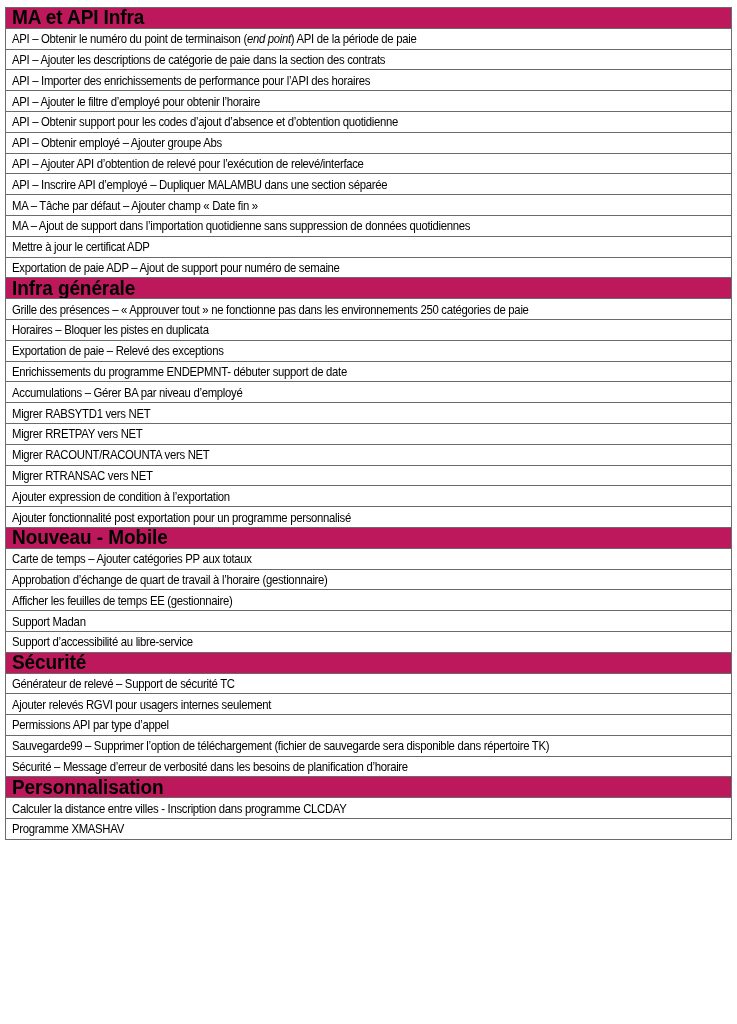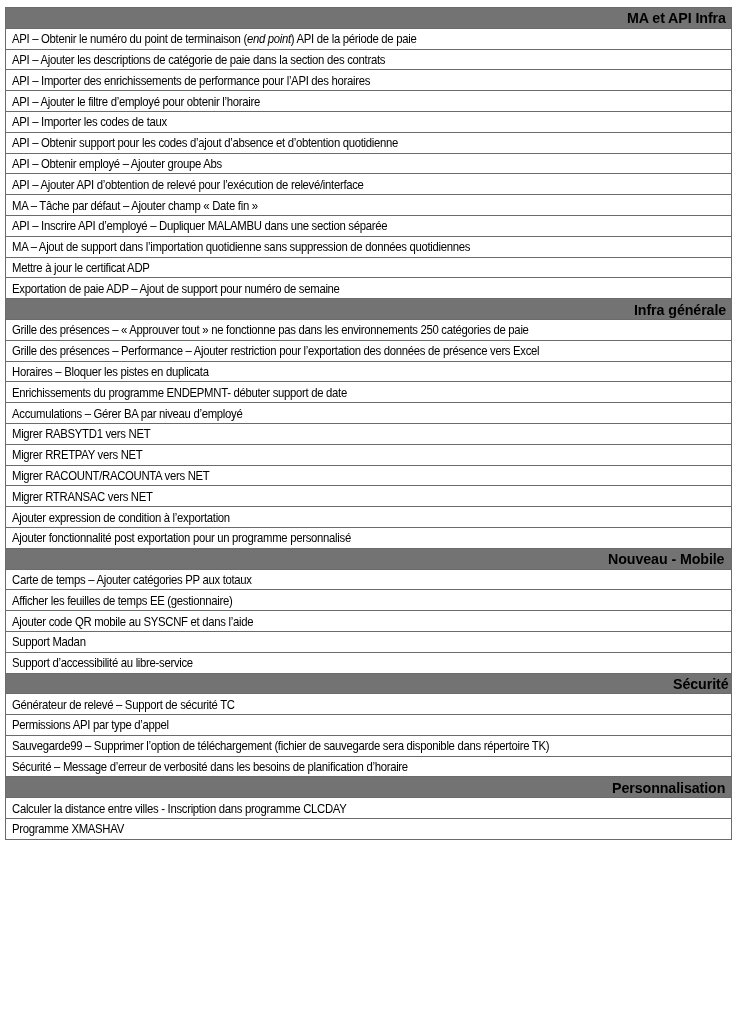--- a/index.html
+++ b/index.html
@@ -37,26 +37,25 @@
       letter-spacing: -0.35px;
       transform-origin: left center;
     }
     .row-item td span.txt {
       display: inline-block;
       transform: scaleX(0.86);
       transform-origin: left center;
       white-space: nowrap;
     }
     .row-header td {
-      background: #737373;
+      background: #be185d;
       font-family: "Liberation Sans", sans-serif;
       font-weight: bold;
-      font-size: 15px;
+      font-size: 20px;
       letter-spacing: -0.1px;
-      text-align: right;
     }
     .row-header td span.txt {
       display: inline-block;
       transform: scaleX(0.95);
       transform-origin: left center;
     }
     em { font-style: italic; }
   </style>
 </head>
 <body>
@@ -72,57 +71,54 @@
       <tr class="row-item">
         <td><span class="txt">API – Ajouter les descriptions de catégorie de paie dans la section des contrats</span></td>
       </tr>
       <tr class="row-item">
         <td><span class="txt">API – Importer des enrichissements de performance pour l’API des horaires</span></td>
       </tr>
       <tr class="row-item">
         <td><span class="txt">API – Ajouter le filtre d’employé pour obtenir l’horaire</span></td>
       </tr>
       <tr class="row-item">
-        <td><span class="txt">API – Importer les codes de taux</span></td>
-      </tr>
-      <tr class="row-item">
         <td><span class="txt">API – Obtenir support pour les codes d’ajout d’absence et d’obtention quotidienne</span></td>
       </tr>
       <tr class="row-item">
         <td><span class="txt">API – Obtenir employé – Ajouter groupe Abs</span></td>
       </tr>
       <tr class="row-item">
         <td><span class="txt">API – Ajouter API d’obtention de relevé pour l’exécution de relevé/interface</span></td>
       </tr>
       <tr class="row-item">
-        <td><span class="txt">MA – Tâche par défaut – Ajouter champ « Date fin »</span></td>
+        <td><span class="txt">API – Inscrire API d’employé – Dupliquer MALAMBU dans une section séparée</span></td>
       </tr>
       <tr class="row-item">
-        <td><span class="txt">API – Inscrire API d’employé – Dupliquer MALAMBU dans une section séparée</span></td>
+        <td><span class="txt">MA – Tâche par défaut – Ajouter champ « Date fin »</span></td>
       </tr>
       <tr class="row-item">
         <td><span class="txt">MA – Ajout de support dans l’importation quotidienne sans suppression de données quotidiennes</span></td>
       </tr>
       <tr class="row-item">
         <td><span class="txt">Mettre à jour le certificat ADP</span></td>
       </tr>
       <tr class="row-item">
         <td><span class="txt">Exportation de paie ADP – Ajout de support pour numéro de semaine</span></td>
       </tr>
       <tr class="row-header">
         <td><span class="txt">Infra générale</span></td>
       </tr>
       <tr class="row-item">
         <td><span class="txt">Grille des présences – « Approuver tout » ne fonctionne pas dans les environnements 250 catégories de paie</span></td>
       </tr>
       <tr class="row-item">
-        <td><span class="txt">Grille des présences – Performance – Ajouter restriction pour l’exportation des données de présence vers Excel</span></td>
+        <td><span class="txt">Horaires – Bloquer les pistes en duplicata</span></td>
       </tr>
       <tr class="row-item">
-        <td><span class="txt">Horaires – Bloquer les pistes en duplicata</span></td>
+        <td><span class="txt">Exportation de paie – Relevé des exceptions</span></td>
       </tr>
       <tr class="row-item">
         <td><span class="txt">Enrichissements du programme ENDEPMNT- débuter support de date</span></td>
       </tr>
       <tr class="row-item">
         <td><span class="txt">Accumulations – Gérer BA par niveau d’employé</span></td>
       </tr>
       <tr class="row-item">
         <td><span class="txt">Migrer RABSYTD1 vers NET</span></td>
       </tr>
@@ -141,36 +137,39 @@
       <tr class="row-item">
         <td><span class="txt">Ajouter fonctionnalité post exportation pour un programme personnalisé</span></td>
       </tr>
       <tr class="row-header">
         <td><span class="txt">Nouveau - Mobile</span></td>
       </tr>
       <tr class="row-item">
         <td><span class="txt">Carte de temps – Ajouter catégories PP aux totaux</span></td>
       </tr>
       <tr class="row-item">
-        <td><span class="txt">Afficher les feuilles de temps EE (gestionnaire)</span></td>
+        <td><span class="txt">Approbation d’échange de quart de travail à l’horaire (gestionnaire)</span></td>
       </tr>
       <tr class="row-item">
-        <td><span class="txt">Ajouter code QR mobile au SYSCNF et dans l’aide</span></td>
+        <td><span class="txt">Afficher les feuilles de temps EE (gestionnaire)</span></td>
       </tr>
       <tr class="row-item">
         <td><span class="txt">Support Madan</span></td>
       </tr>
       <tr class="row-item">
         <td><span class="txt">Support d’accessibilité au libre-service</span></td>
       </tr>
       <tr class="row-header">
         <td><span class="txt">Sécurité</span></td>
       </tr>
       <tr class="row-item">
         <td><span class="txt">Générateur de relevé – Support de sécurité TC</span></td>
+      </tr>
+      <tr class="row-item">
+        <td><span class="txt">Ajouter relevés RGVI pour usagers internes seulement</span></td>
       </tr>
       <tr class="row-item">
         <td><span class="txt">Permissions API par type d’appel</span></td>
       </tr>
       <tr class="row-item">
         <td><span class="txt">Sauvegarde99 – Supprimer l’option de téléchargement (fichier de sauvegarde sera disponible dans répertoire TK)</span></td>
       </tr>
       <tr class="row-item">
         <td><span class="txt">Sécurité – Message d’erreur de verbosité dans les besoins de planification d’horaire</span></td>
       </tr>

